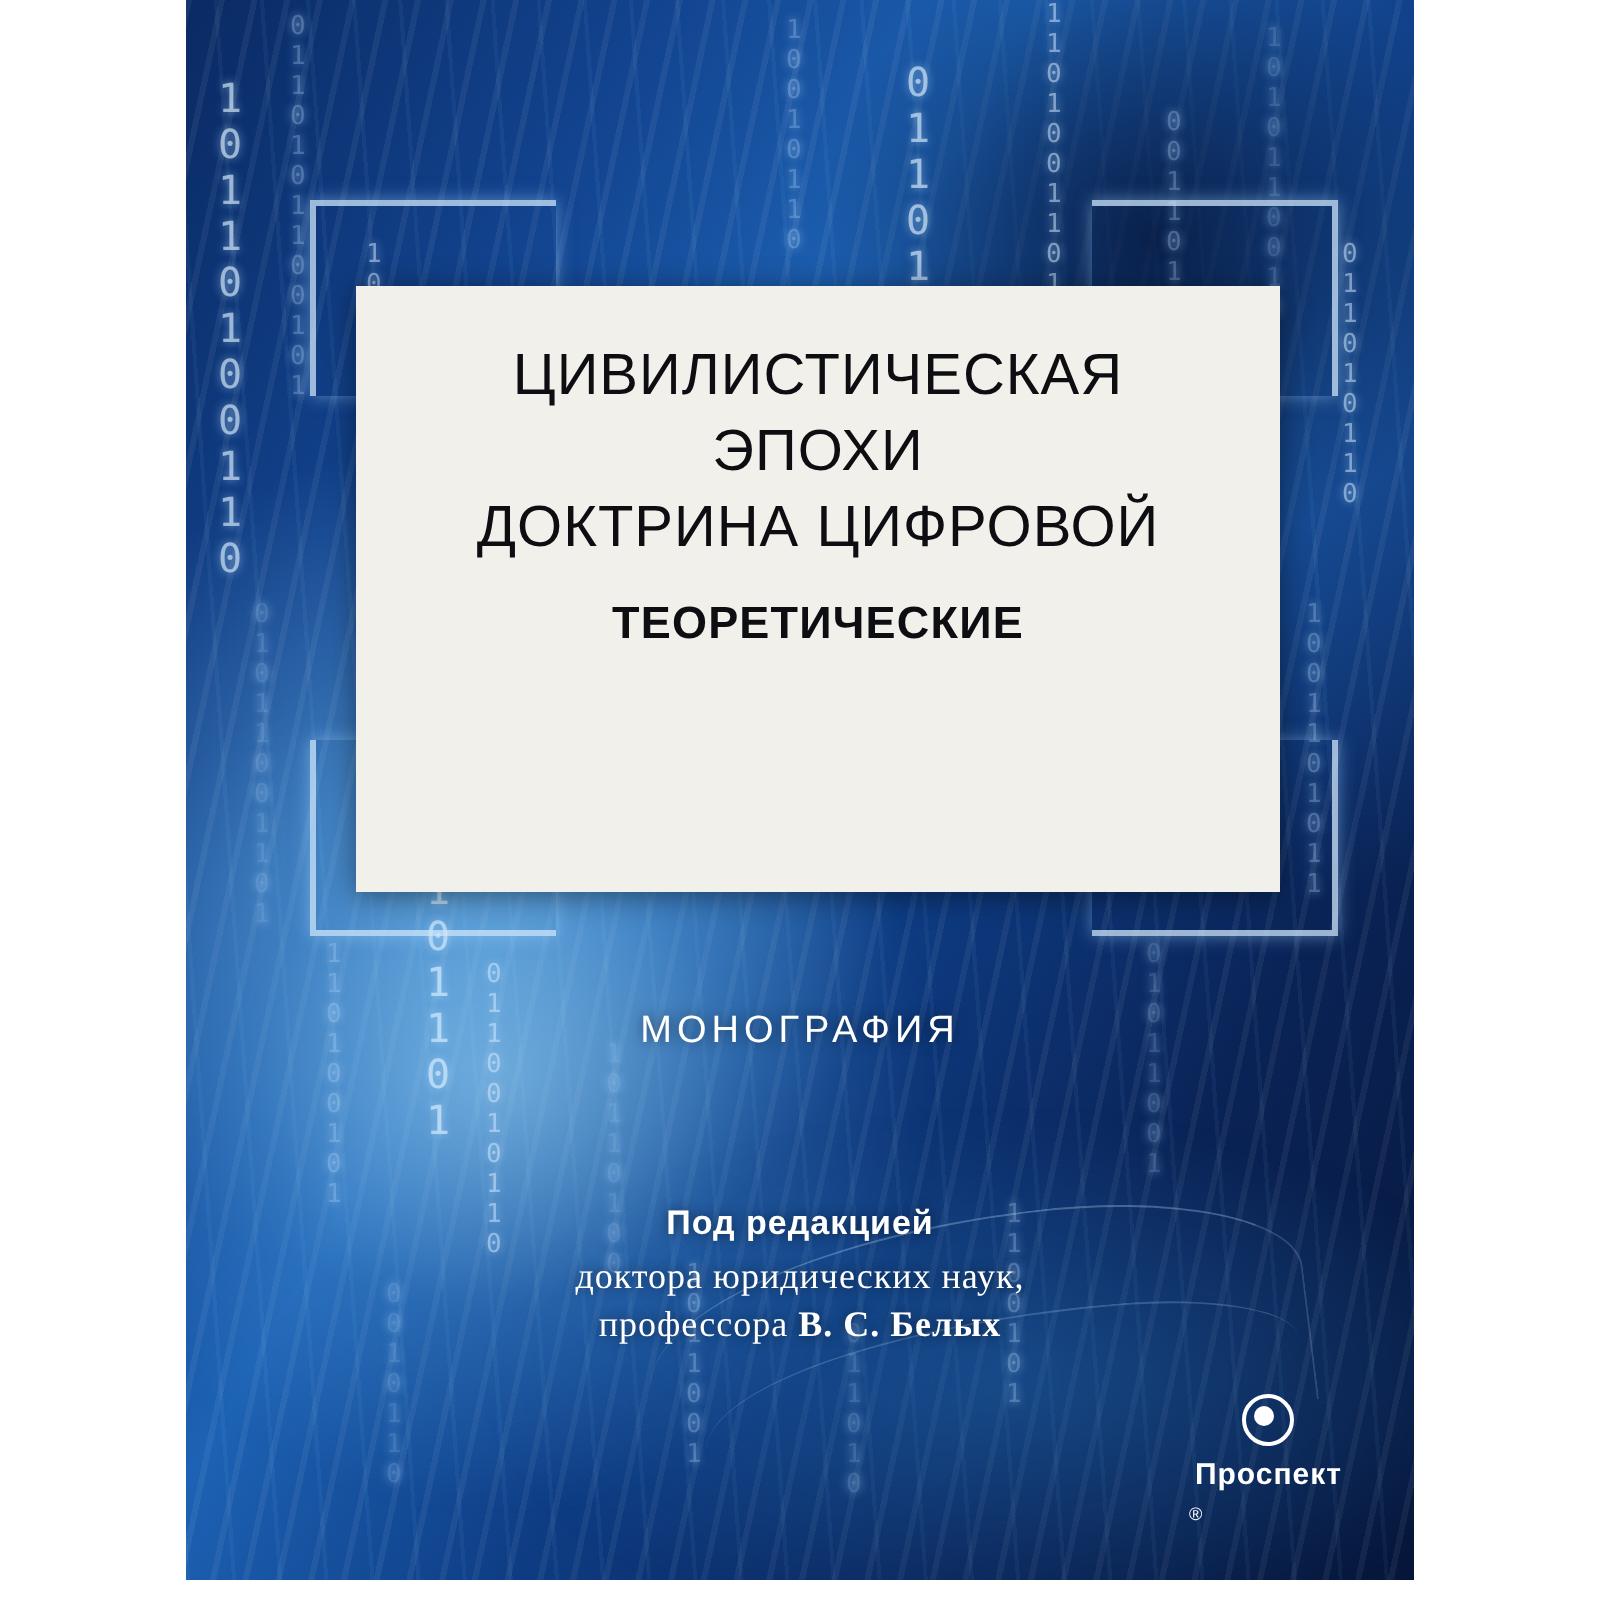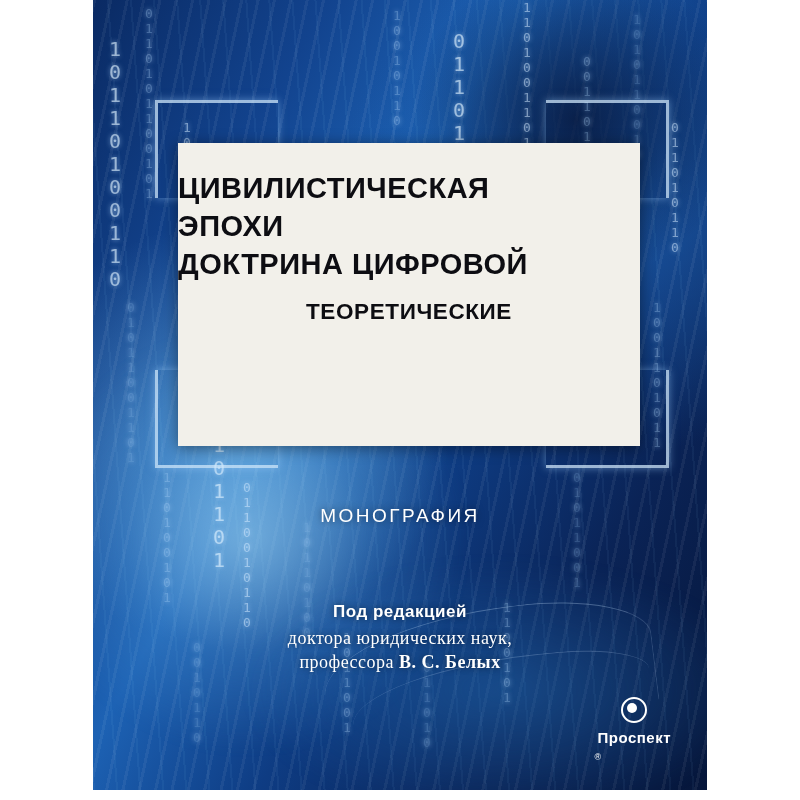--- a/index.html
+++ b/index.html
@@ -118,24 +118,25 @@
     display: flex;
     flex-direction: column;
     align-items: center;
     justify-content: flex-start;
     padding-top: 26px;
     box-sizing: border-box;
   }
   .main-title {
     color: #0d0d12;
     font-family: "Liberation Sans", sans-serif;
-    font-weight: bold;
+    font-weight: normal;
     font-size: 29px;
     line-height: 38px;
     letter-spacing: 0.5px;
+    text-align: center;
     width: 100%;
   }
   .subtitle {
     color: #0d0d12;
     font-family: "Liberation Sans", sans-serif;
     font-weight: bold;
     font-size: 22.5px;
     line-height: 33px;
     letter-spacing: 0.6px;
     text-align: center;

